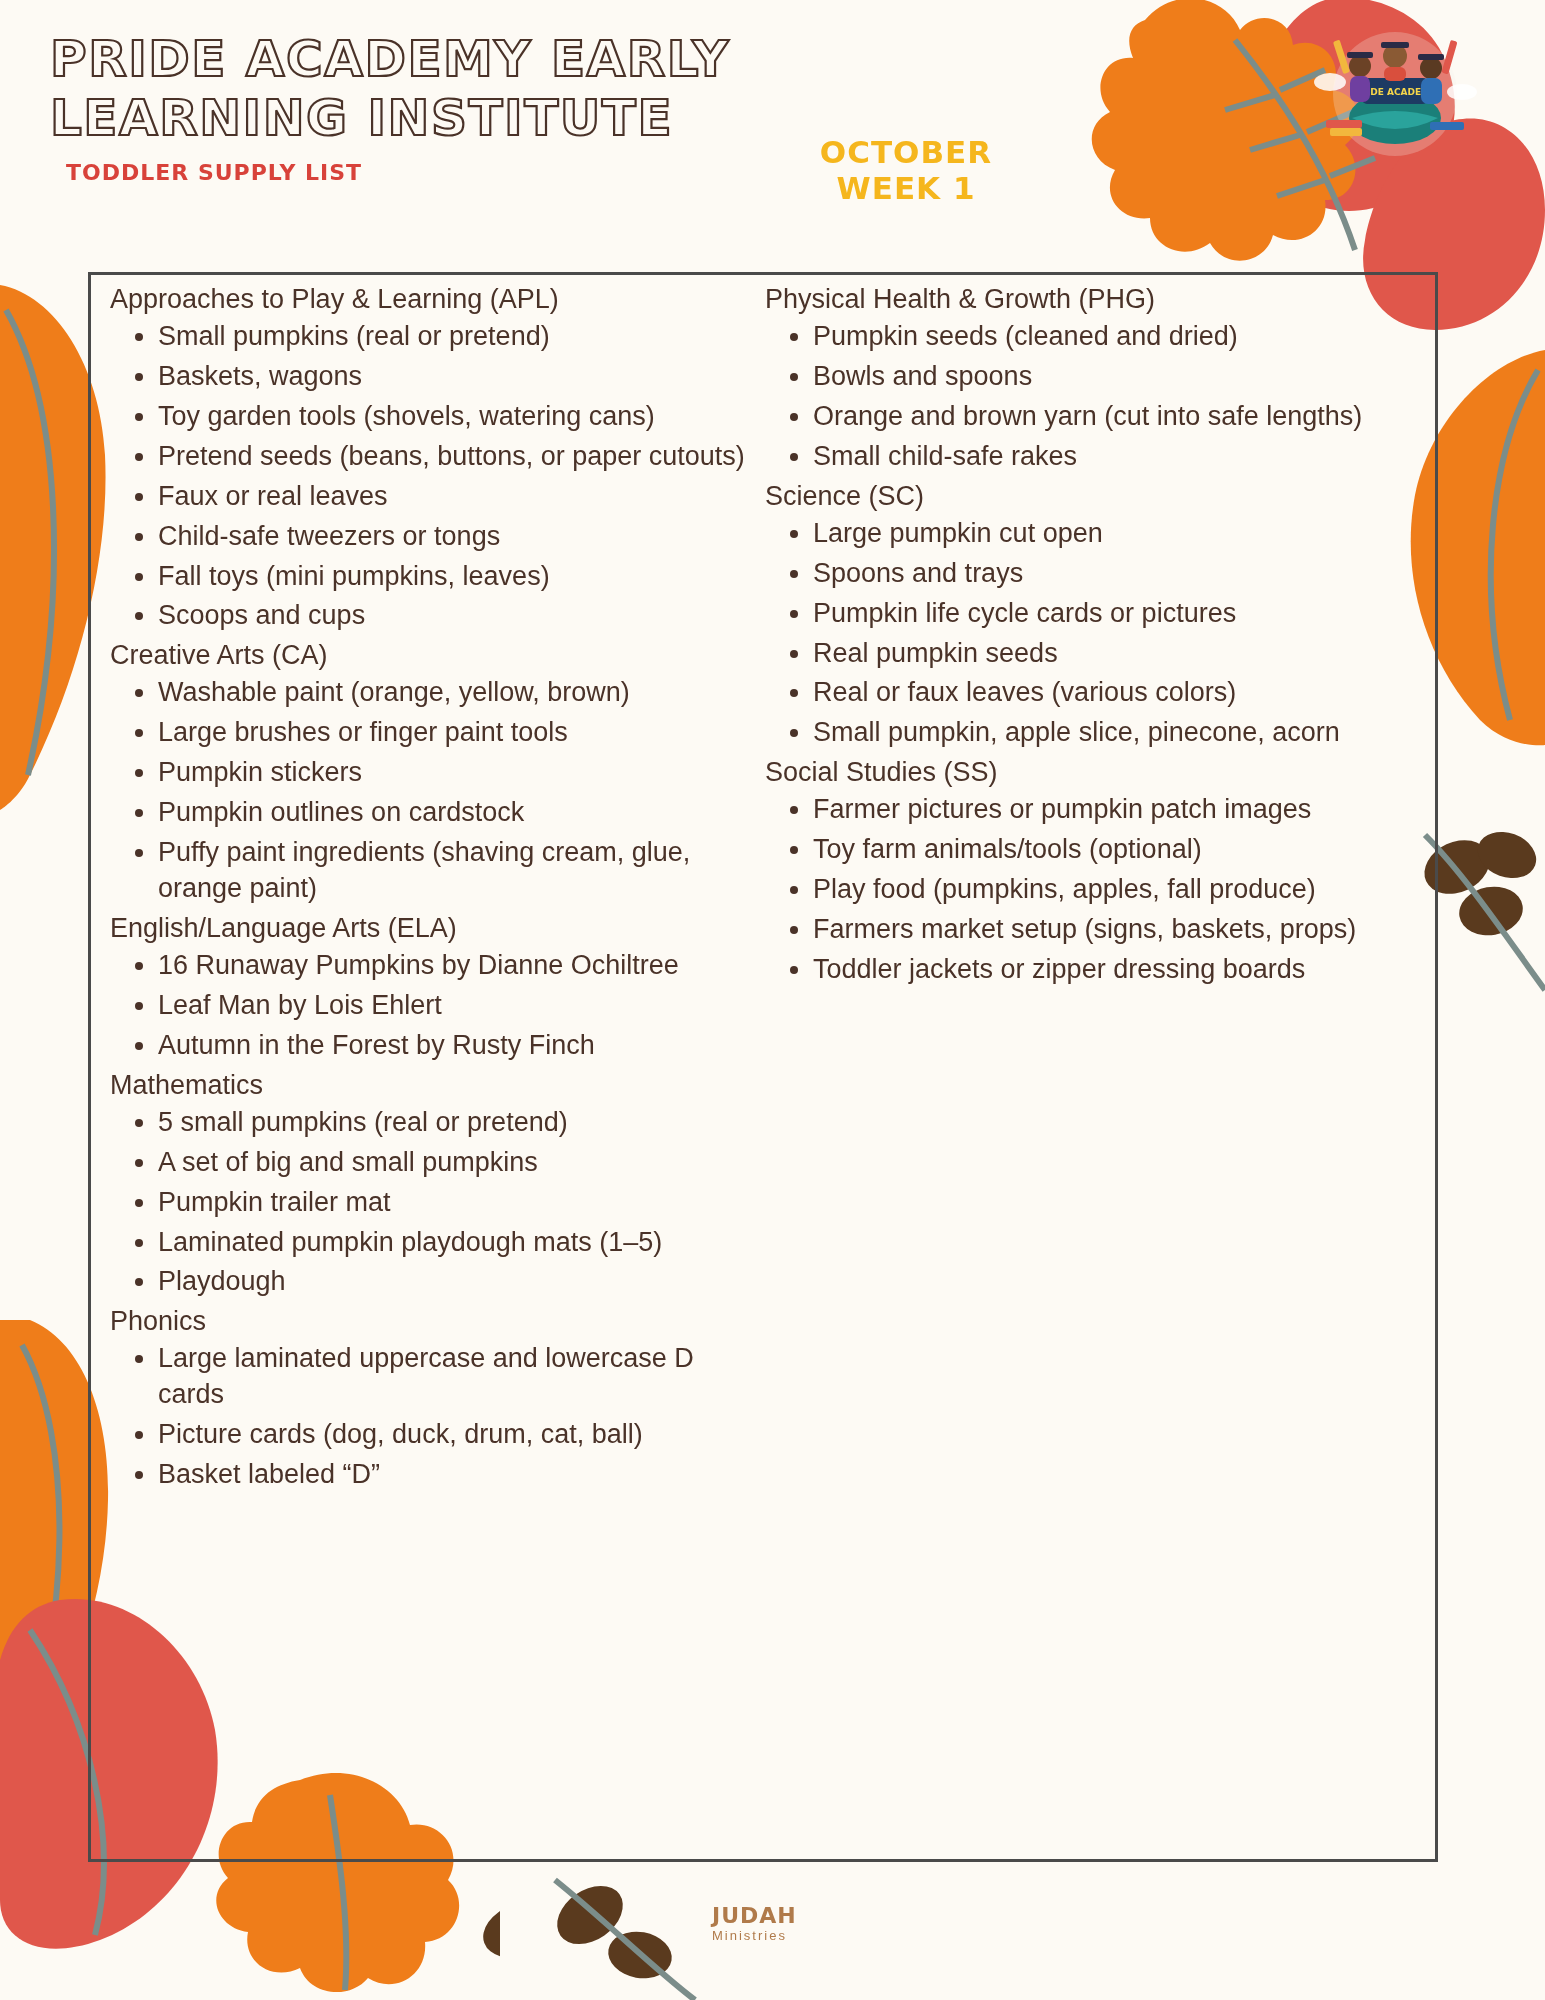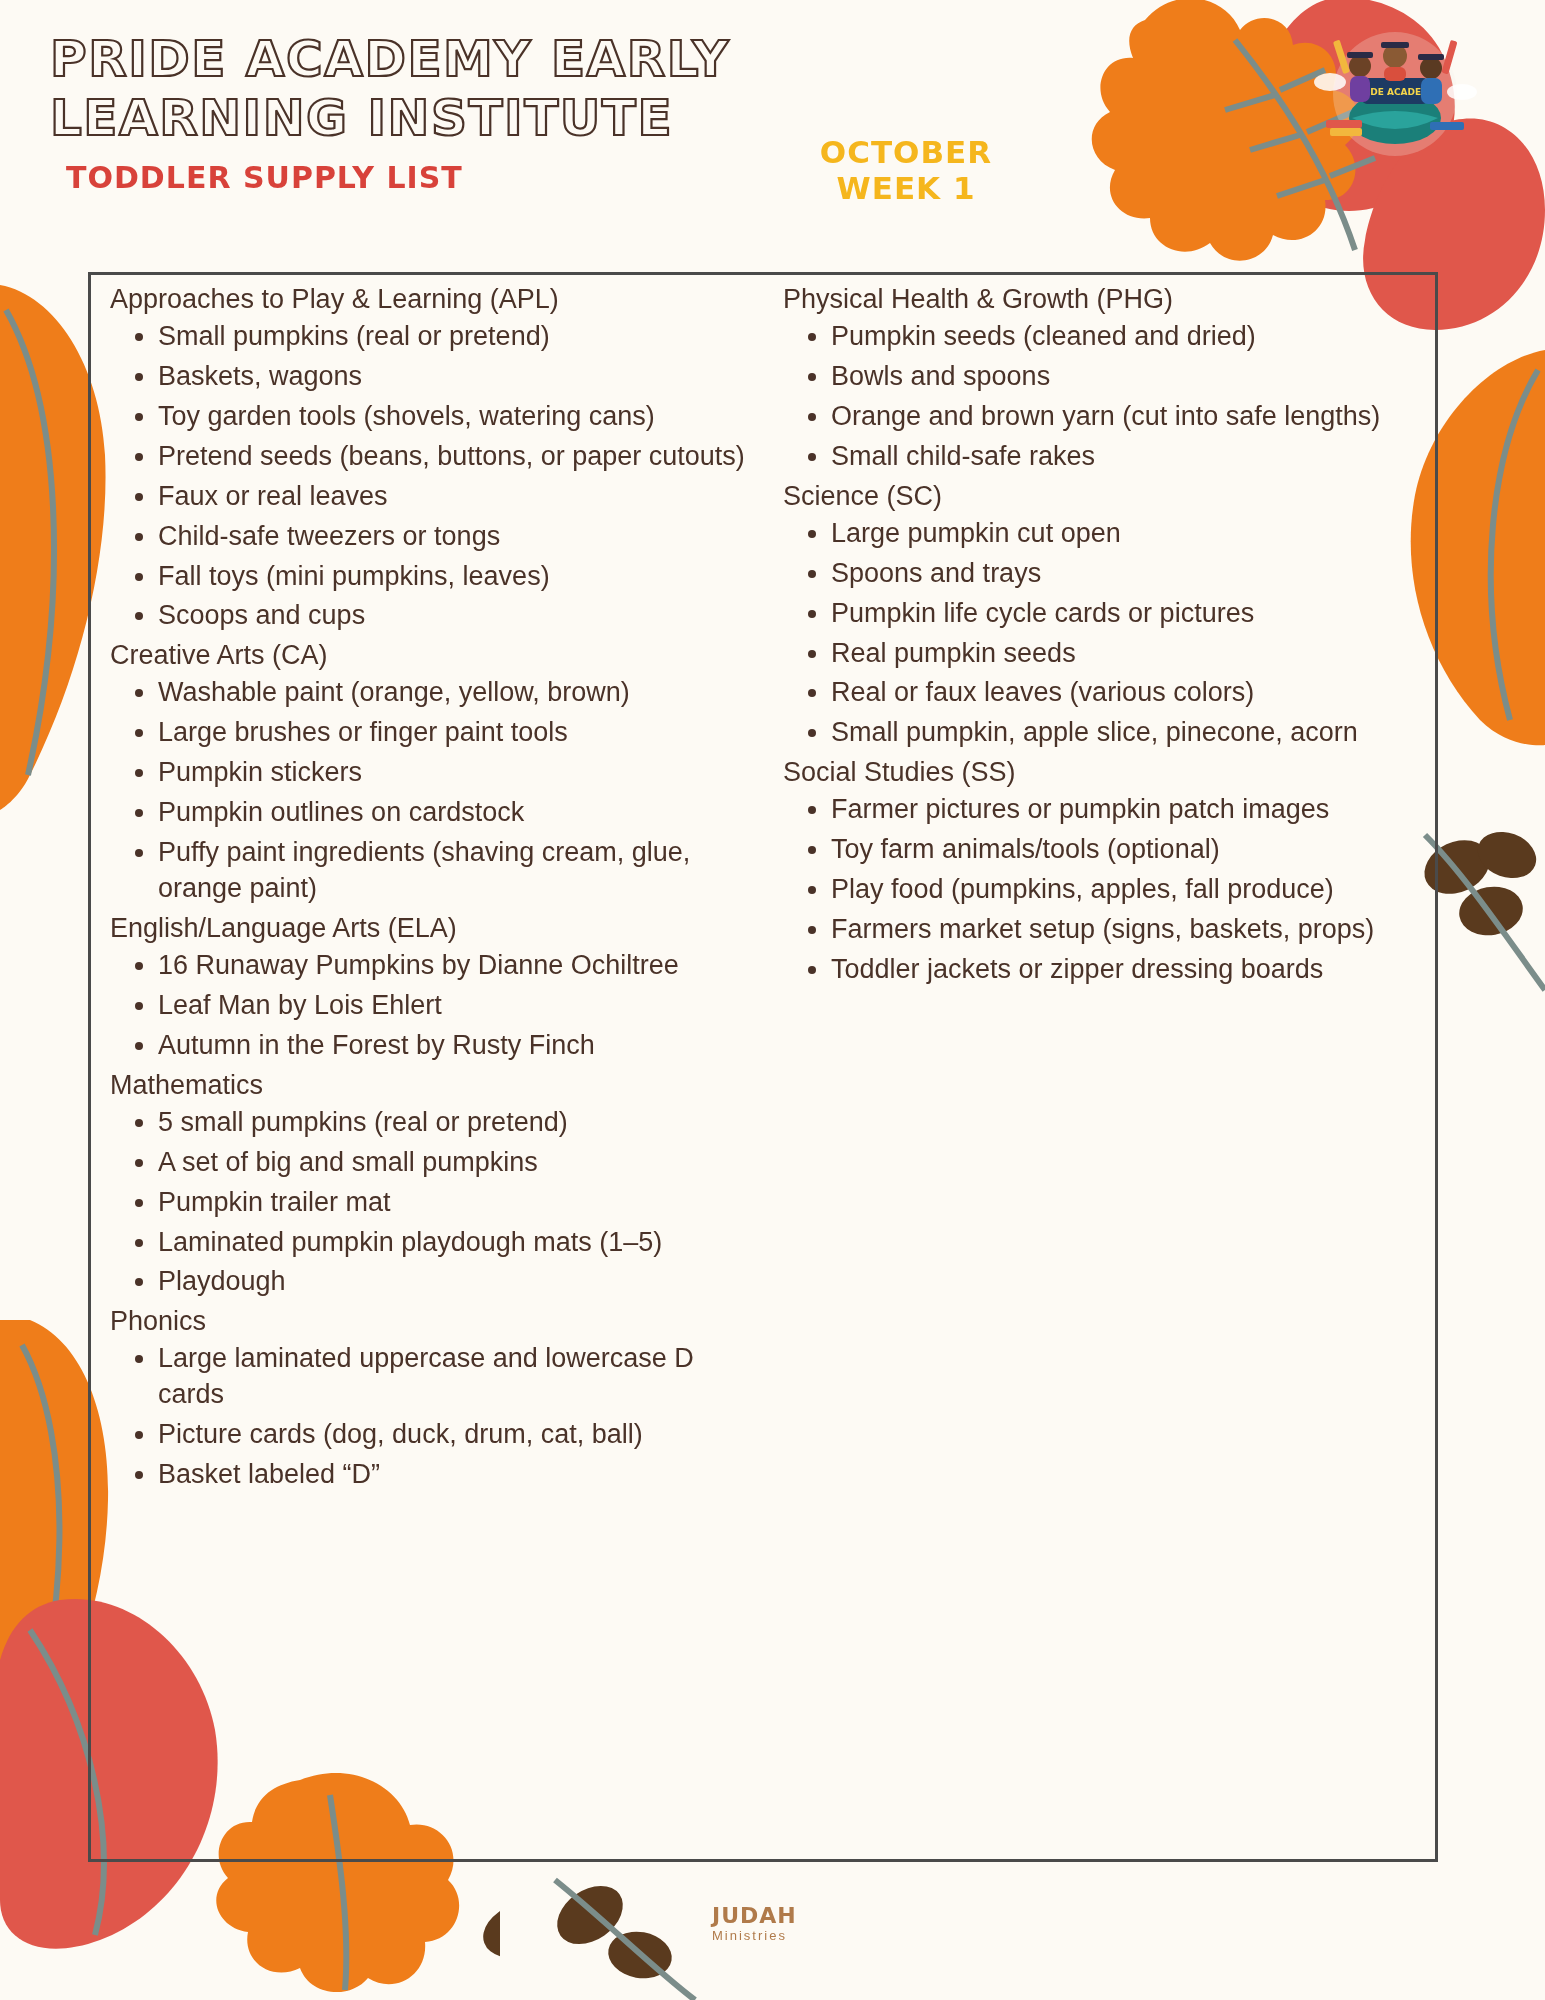--- a/index.html
+++ b/index.html
@@ -34,21 +34,21 @@
     letter-spacing: 1.5px;
     color: #fdfaf4;
     -webkit-text-stroke: 2.2px #4a3228;
     text-transform: uppercase;
     margin: 12px;
     text-shadow: 0 0 0 #4a3228;
   }
   .subtitle {
     font-family: "DejaVu Sans", sans-serif;
     font-weight: bold;
-    font-size: 30px;
+    font-size: 22px;
     letter-spacing: 1px;
     color: #d8423a;
     text-transform: uppercase;
     margin: 12px 0 4px 28px;
   }
   .weekbox {
     position: absolute;
     top: 135px; left: 786px;
     width: 240px;
     text-align: center;
@@ -77,21 +77,20 @@
     width: 1350px; height: 1590px;
     border: 3px solid #4a4a4a;
     background: transparent;
     z-index: 4;
   }
   .columns {
     position: absolute;
     top: 282px; left: 100px;
     width: 1330px;
     display: flex;
-    gap: 18px;
     z-index: 6;
   }
   .col { width: 655px; }
   .cat {
     font-size: 27px;
     color: #4a3228;
     margin: 0 0 2px 10px;
     line-height: 1.3;
   }
   ul.items {

